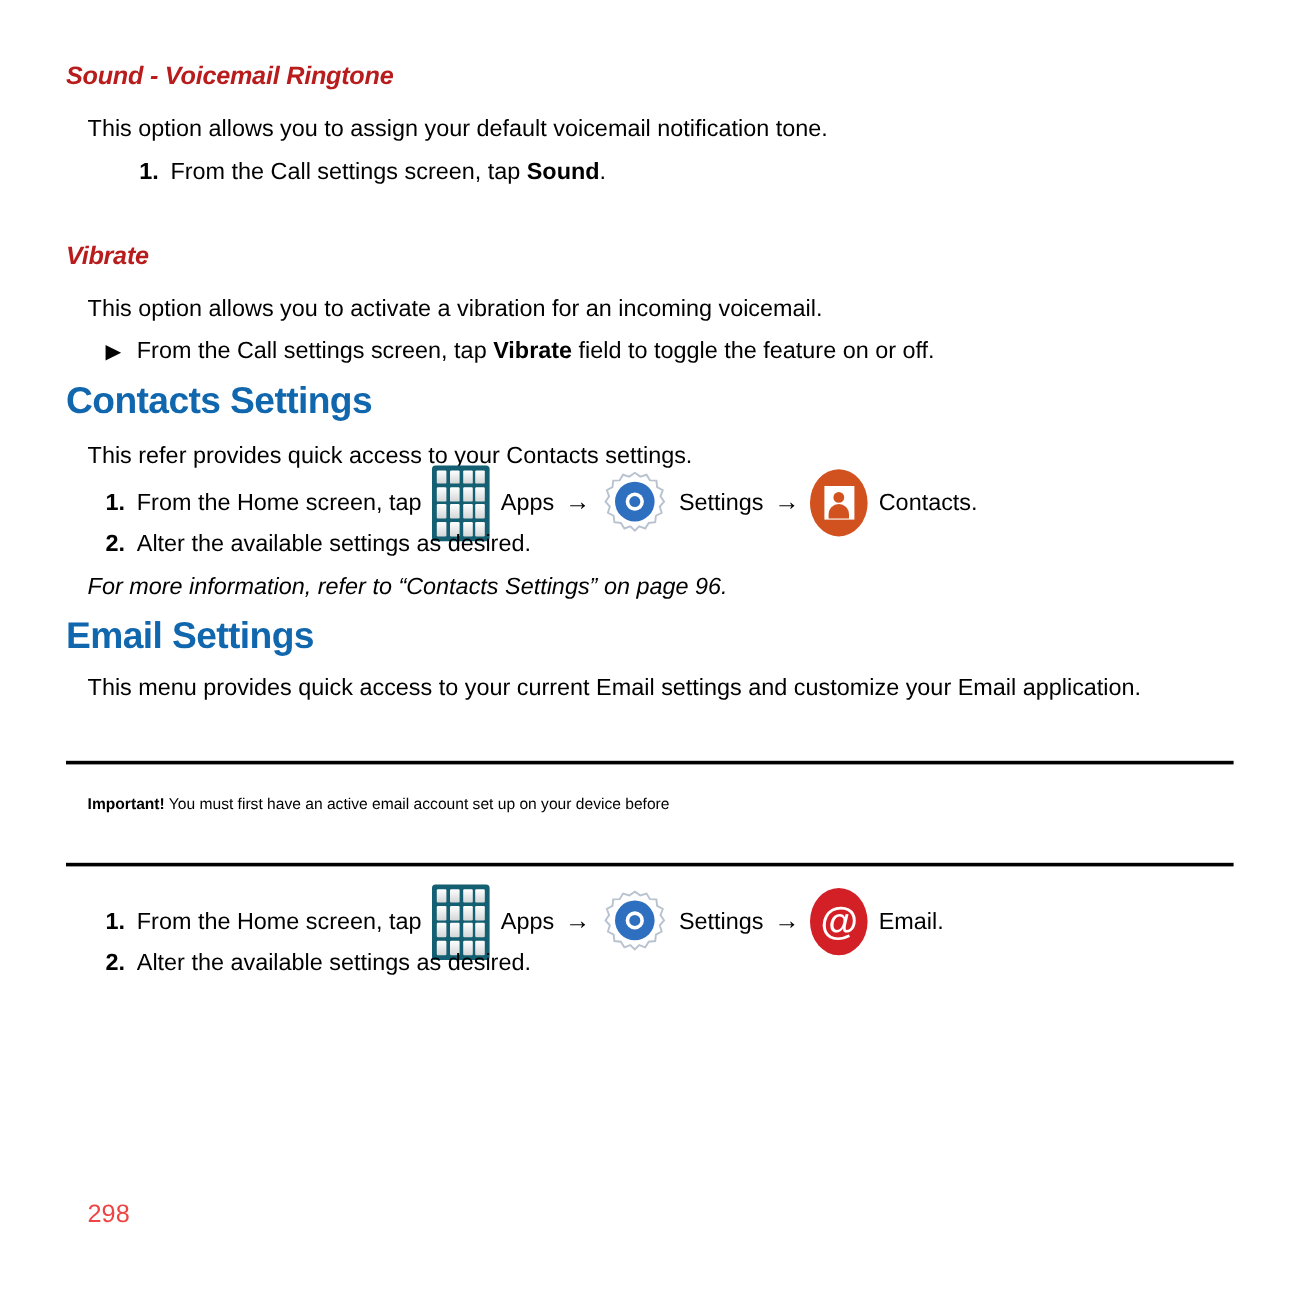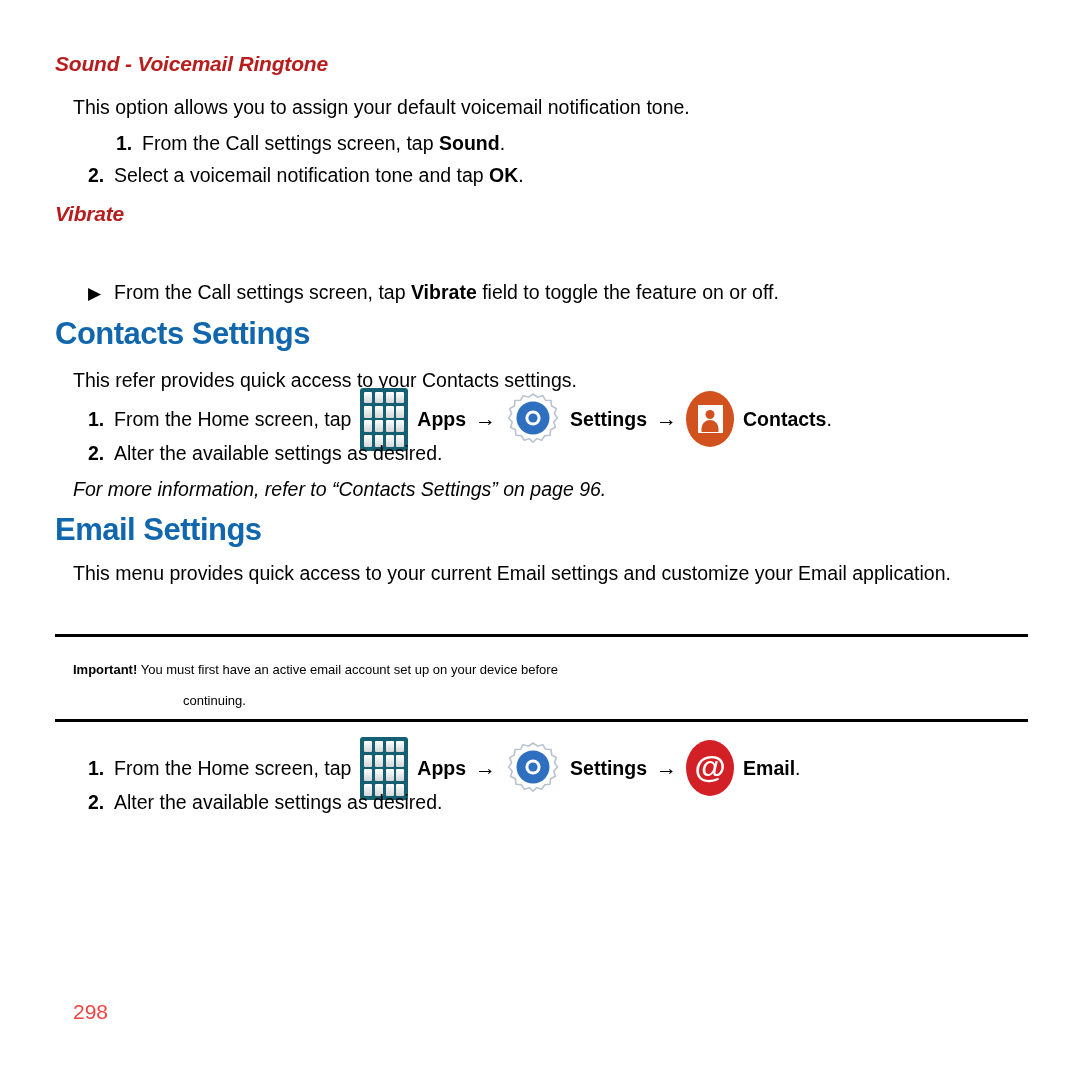--- a/index.html
+++ b/index.html
@@ -89,21 +89,21 @@
     display: flex;
     align-items: center;
     font-size: 19.5px;
     white-space: nowrap;
   }
   .iconrow .num {
     font-weight: bold;
     width: 26px;
     display: inline-block;
   }
-  .iconrow .lbl { font-weight: bold; }
+  .iconrow .lbl { font-weight: normal; }
   .iconrow .arrow {
     margin: 0 9px;
     font-size: 21px;
     font-weight: bold;
   }
   .gap-l { margin-left: 9px; }
 
   
   .icon-apps {
     width: 48px;
@@ -213,26 +213,24 @@
 <div class="page">
 
   <div class="h2" style="left:55px; top:52px;">Sound - Voicemail Ringtone</div>
 
   <div class="para" style="left:73px; top:92px; width:900px;">This option allows you to assign your default voicemail notification tone.</div>
 
   <div class="step" style="left:72px; top:128px;margin-left:44px;">
     <span class="num">1.</span><span>From the Call settings screen, tap </span><b>Sound</b><span>.</span>
   </div>
 
-  <div class="step" style="left:88px; top:160px;">
-    <span class="num">2.</span><span>Select a voicemail notification tone and tap </span><b>OK</b><span>.</span>
-  </div>
 
   <div class="h2" style="left:55px; top:202px;">Vibrate</div>
 
+  <div class="para" style="left:73px; top:242px; width:900px;">This option allows you to activate a vibration for an incoming voicemail.</div>
 
   <div class="bullet-row" style="left:88px; top:277px;">
     <span class="tri">▶</span><span>From the Call settings screen, tap </span><b>Vibrate</b><span> field to toggle the feature on or off.</span>
   </div>
 
   <div class="h1" style="left:55px; top:316px;">Contacts Settings</div>
 
   <div class="para" style="left:73px; top:365px; width:900px;">This refer provides quick access to your Contacts settings.</div>
 
   <div class="iconrow" style="left:88px; top:388px; height:62px;">
@@ -294,21 +292,20 @@
 
   <div class="h1" style="left:55px; top:512px;text-align:center;">Email Settings</div>
 
   <div class="para" style="left:73px; top:558px; width:935px;">This menu provides quick access to your current Email settings and customize your Email application.</div>
 
   <div class="rule" style="top:634px;"></div>
 
   <div class="important" style="left:73px; top:654px; width:930px;">
     <b>Important!</b>
     <span>You must first have an active email account set up on your device before</span>
-    <span class="cont">continuing.</span>
   </div>
 
   <div class="rule" style="top:719px;"></div>
 
   <div class="iconrow" style="left:88px; top:737px; height:62px;">
     <span class="num">1.</span>
     <span>From the Home screen, tap</span>
 
     <span class="icon-apps gap-l">
       <span></span>

